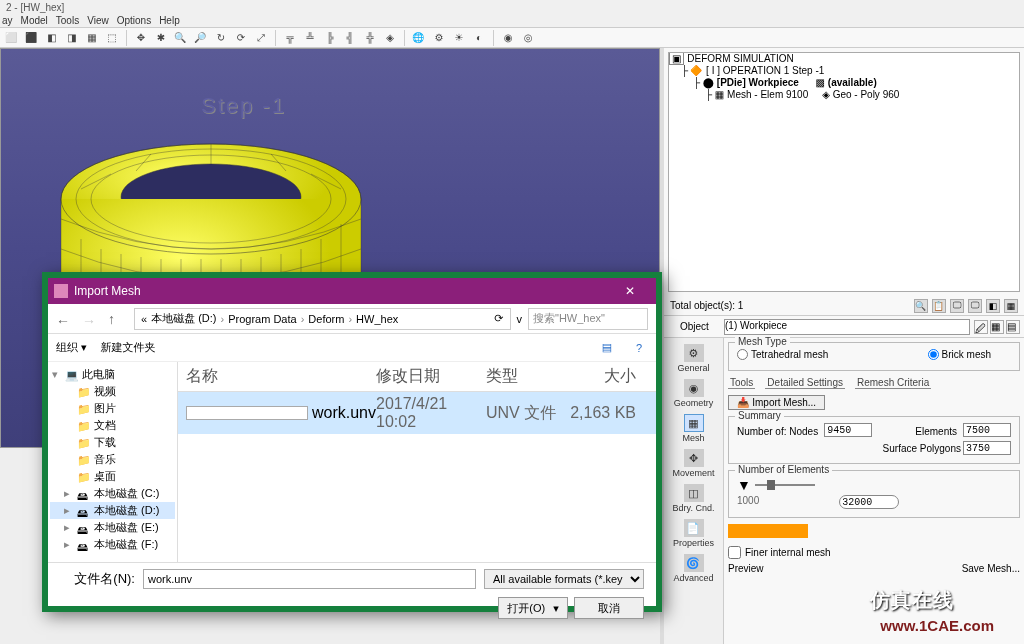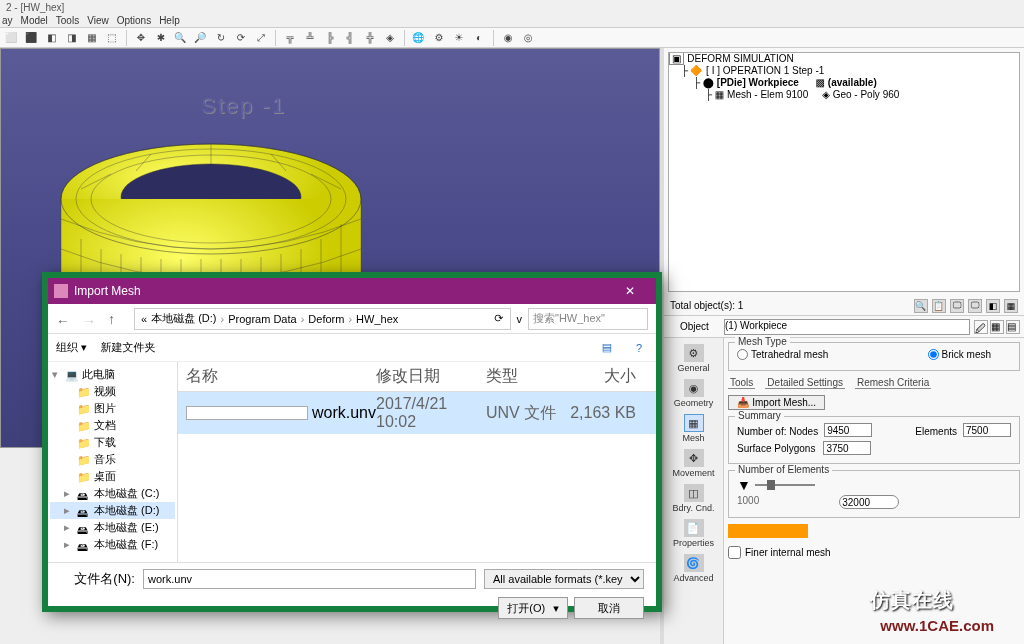--- a/index.html
+++ b/index.html
@@ -29,21 +29,21 @@
   .side-nav .nav-icon { width:20px; height:18px; margin:0 auto 1px; background:#ccc; display:flex; align-items:center; justify-content:center; font-size:11px;}
   .side-nav .nav-icon.sel { background:#cfe3ff; border:1px solid #5a9bd4;}
   .mesh-panel { flex:1; padding:4px; font-size:10px;}
   .groupbox { border:1px solid #bbb; margin-bottom:6px; padding:6px 8px 8px; position:relative;}
   .groupbox .legend { position:absolute; top:-7px; left:6px; background:#f8f8f8; padding:0 3px; font-size:10px; color:#333;}
   .radio { display:inline-flex; align-items:center; gap:3px; margin-right:20px;}
   .radio input { width:11px; height:11px;}
   .tabs { display:flex; gap:10px; margin:4px 0 6px; font-size:10px; color:#444;}
   .tabs span { border-bottom:1px solid #888; padding:0 2px;}
   .btn { border:1px solid #888; background:#eee; padding:1px 8px; font-size:10px; cursor:default;}
-  .small-input { width:48px; height:14px; border:1px solid #888; background:#fff; font-size:10px; padding:0 2px;}
+  .small-input { width:48px; height:14px; border:1px solid #888; background:#fff; font-size:10px; padding:0 2px;font-family:Liberation Mono, monospace;}
   .slider { display:flex; align-items:center; gap:4px;}
   .slider .track { flex:0 0 60px; height:2px; background:#888; position:relative;}
   .slider .thumb { position:absolute; top:-4px; left:12px; width:8px; height:10px; background:#666;}
   .bottom-bar { display:flex; gap:6px; margin-top:6px; align-items:center;}
   .orange-bar { width:80px; height:14px; background:#ff9900; display:inline-block;}
   .finer-row { margin-top:8px; display:flex; align-items:center; gap:4px;}
   .preview-row { display:flex; align-items:center; gap:12px; margin-top:4px; font-size:10px;}
   .watermark1 { position:absolute; bottom:30px; right:70px; color:#fff; font-size:20px; letter-spacing:1px; font-weight:bold; text-shadow:1px 1px 2px #000;}
   .watermark2 { position:absolute; bottom:10px; right:30px; color:#7f1d1d; font-size:15px; font-weight:bold;}
 
@@ -250,21 +250,21 @@
         <button class="btn">📥 <span>Import Mesh...</span></button>
 
         <div class="groupbox" style="margin-top:6px">
           <span class="legend">Summary</span>
           <div style="display:flex; gap:6px; align-items:flex-end; margin-bottom:4px;">
             <span>Number of: Nodes</span>
             <input class="small-input" readonly="" value="9450" style="">
             <span style="margin-left:auto">Elements</span>
             <input class="small-input" readonly="" value="7500" style="">
           </div>
-          <div style="display:flex; gap:8px; align-items:center;">
+          <div style="display:flex; gap:2px; align-items:center;justify-content:flex-end;">
             <span>Surface Polygons</span>
             <input class="small-input" readonly="" value="3750" style="">
           </div>
         </div>
 
         <div class="groupbox">
           <span class="legend">Number of Elements</span>
           <div class="slider">
             <span style="font-size:14px;">▼</span>
             <div class="track">
@@ -277,20 +277,24 @@
           </div>
         </div>
 
         <div class="bottom-bar">
           <span class="orange-bar"></span>
         </div>
 
         <div class="finer-row">
           <input type="checkbox" style="">
           <span>Finer internal mesh</span>
+        </div>
+        <div class="preview-row">
+          <span>Preview</span>
+          <span style="margin-left:auto">Save Mesh...</span>
         </div>
       </div>
     </div>
   </div>
 </div>
 
 <div class="wm-center">1CAE.COM</div>
 <div class="watermark1">仿真在线</div>
 <div class="watermark2">www.1CAE.com</div>
 

